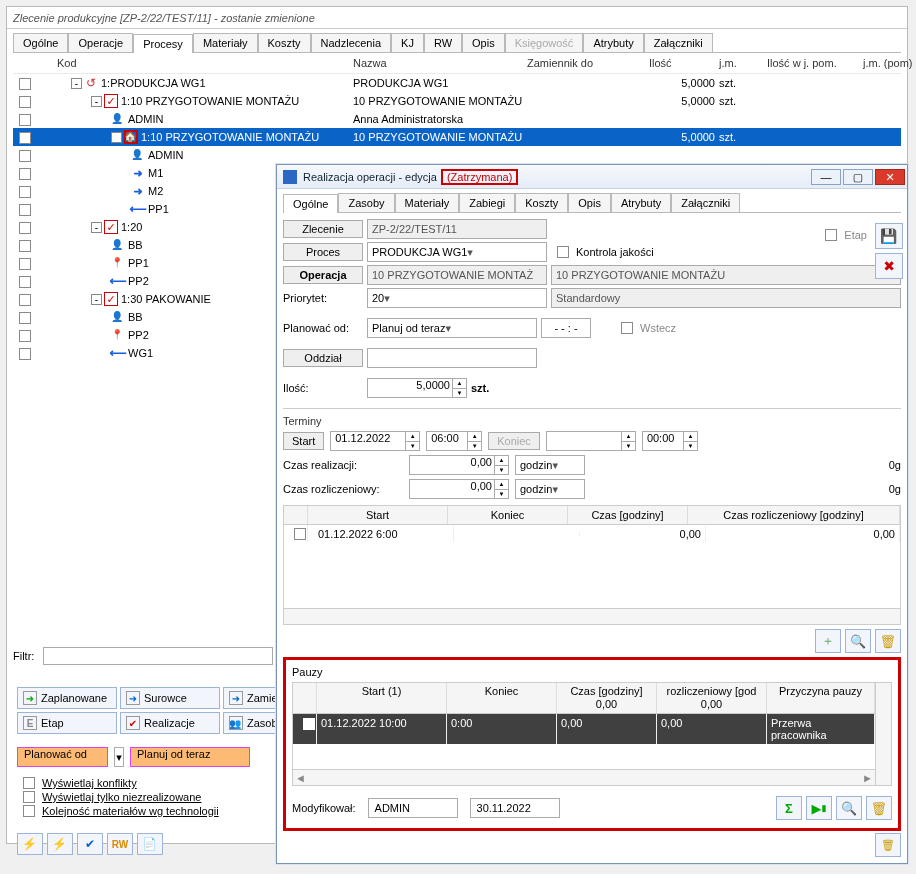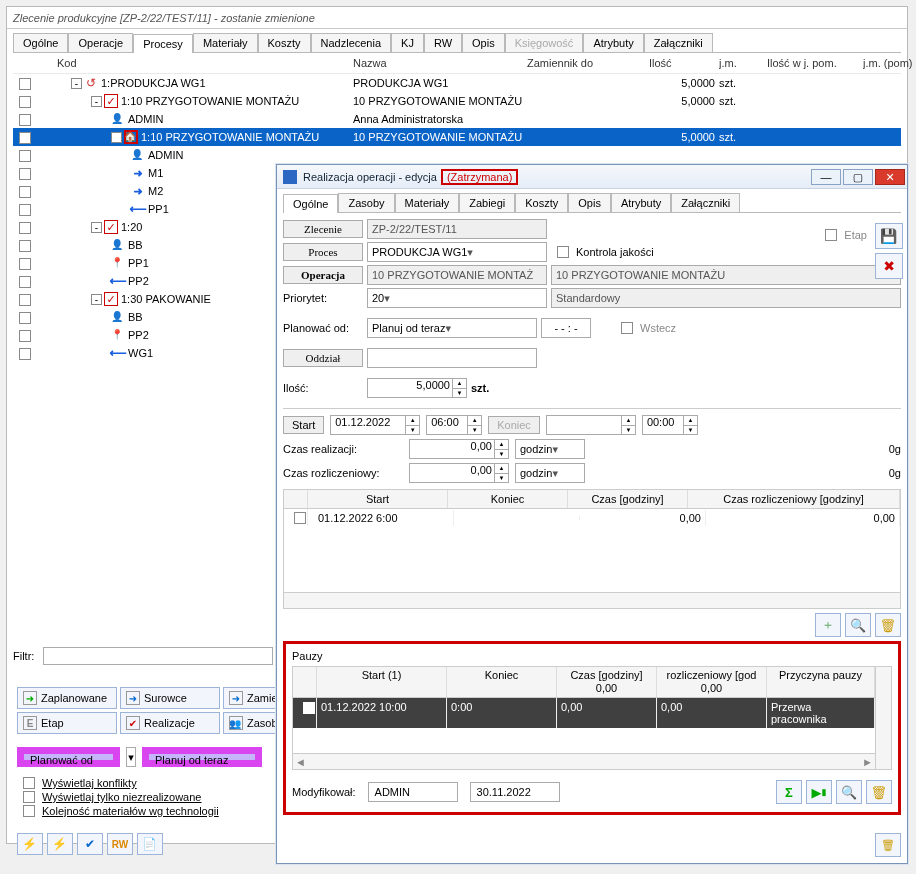--- a/index.html
+++ b/index.html
@@ -45,42 +45,42 @@
 
   .btn-group { position:absolute; left:10px; top:680px; display:grid; grid-template-columns: repeat(3, 100px); grid-auto-rows: 22px; gap:3px; }
   .btn-group .ibtn { border:1px solid #9cb4d8; background:#f2f6fc; display:flex; align-items:center; padding:0 5px; gap:4px; }
   .ibtn .sq { width:14px; height:14px; border:1px solid #999; display:inline-flex; align-items:center; justify-content:center; font-size:10px;}
   .ibtn .sq.green{ color:#0a0;}
   .ibtn .sq.blue{ color:#06c;}
   .ibtn .sq.red{ color:#c00;}
   .ibtn .sq.e{ color:#888; font-weight:bold;}
 
   .plan-row { position:absolute; left:10px; top:740px; display:flex; gap:6px; align-items:center;}
-  .plan-row select, .plan-row .drop { border:7px solid #d946ef; height:20px; padding:0 20px 0 6px; background:#c4b5fd; }
+  .plan-row select, .plan-row .drop { border:1px solid #d946ef; height:20px; padding:0 20px 0 6px; background:#fdba74; }
 
   .checks-col { position:absolute; left:10px; top:770px; display:flex; flex-direction:column; gap:2px;text-decoration:underline;}
   .checks-col label { display:flex; align-items:center; gap:4px;}
 
   .tool-row { position:absolute; left:10px; top:826px; display:flex; gap:4px;}
   .tool-row .tbtn{ width:26px; height:22px; border:1px solid #9cb4d8; background:#f2f6fc; display:flex; align-items:center; justify-content:center; font-size:12px;}
 
   
   .dialog { position:absolute; left:276px; top:164px; width:632px; height:700px; background:#fff; border:1px solid #7a94b8; box-shadow:0 0 0 1px #dbe3ef;}
   .dlg-title { height:24px; background:linear-gradient(#f5f8fc,#e6edf7); border-bottom:1px solid #c7d2e2; display:flex; align-items:center; padding:0 2px 0 6px; gap:6px;}
   .dlg-title .logo{ width:14px; height:14px; background:#2a68c4;}
   .dlg-title .t1{ color:#123;}
   .dlg-title .t2{ color:#c00; border:2px solid #c00; padding:0 4px; margin-left:-2px;}
   .winbtns { margin-left:auto; display:flex; gap:2px;}
   .winbtns div{ width:30px; height:16px; border:1px solid #8aa3c4; background:#ecf2fa; text-align:center; line-height:14px; cursor:pointer;}
   .winbtns .close{ background:#d93a2b; color:#fff; border-color:#a3271b;}
 
   .dlg-body { padding:4px 6px; position:relative; height:calc(100% - 24px); }
 
   .dlg-form { display:grid; grid-template-columns:80px 180px 1fr; gap:3px 4px; align-items:center; margin-top:6px;}
-  .fld-btn { border:1px solid #aaa; background:#efefef; padding:2px 4px; text-align:center;font-family:Liberation Serif, serif; }
+  .fld-btn { border:1px solid #aaa; background:#efefef; padding:2px 4px; text-align:center; }
   .fld-in  { border:1px solid #aaa; background:#fff; height:20px; padding:0 4px; display:flex; align-items:center;}
   .fld-in.ro { background:#efefef; color:#555; }
   .drop-arrow:after{content:"▾"; float:right; color:#555;}
   .sidebtns { position:absolute; right:4px; top:34px; display:flex; flex-direction:column; gap:4px;}
   .sidebtns .sb{ width:28px; height:26px; border:1px solid #9cb4d8; background:#f2f6fc; display:flex; align-items:center; justify-content:center; font-size:14px;}
   .sb.save{ color:#1464c4;}
   .sb.del{ color:#c00;}
 
   .chkline { display:flex; align-items:center; gap:4px;}
 
@@ -532,20 +532,21 @@
       <div class="section-lbl">Ilość:</div>
       <div class="num-in"><span>5,0000</span><div class="stepper">
             <div>▲</div>
             <div>▼</div>
           </div></div>
       <b>szt.</b>
     </div>
 
 
     <div class="terminy">
+      <div style="color:#333;margin-bottom:4px">Terminy</div>
       <div class="row">
         <div class="gbtn">Start</div>
         <div class="num-in" style="width:90px;text-align:left"><span>01.12.2022</span><div class="stepper">
               <div>▲</div>
               <div>▼</div>
             </div></div>
         <div class="num-in" style="width:56px;text-align:left"><span>06:00</span><div class="stepper">
               <div>▲</div>
               <div>▼</div>
             </div></div>

